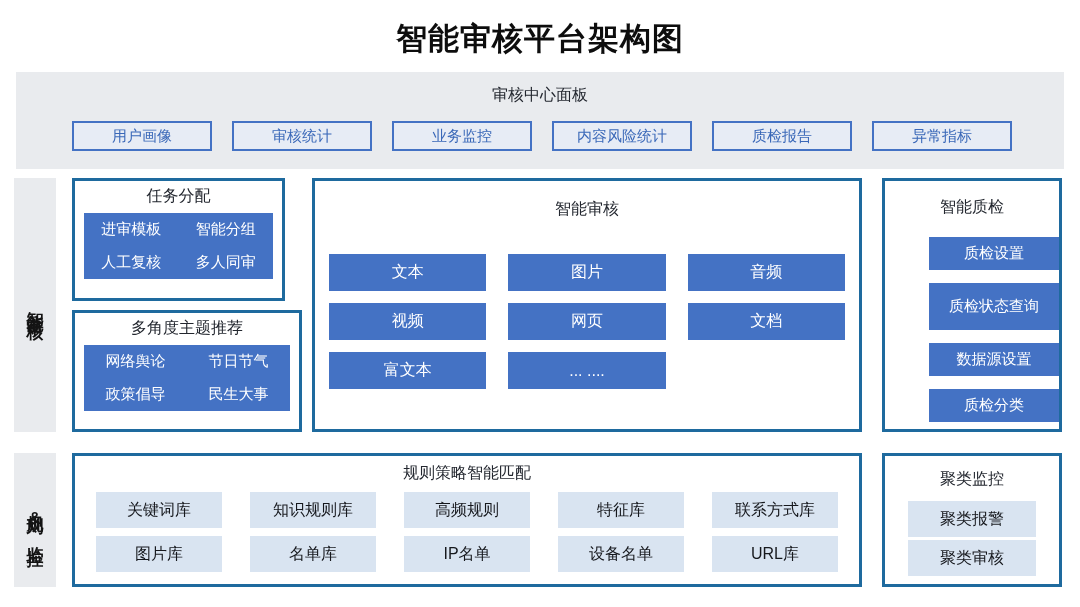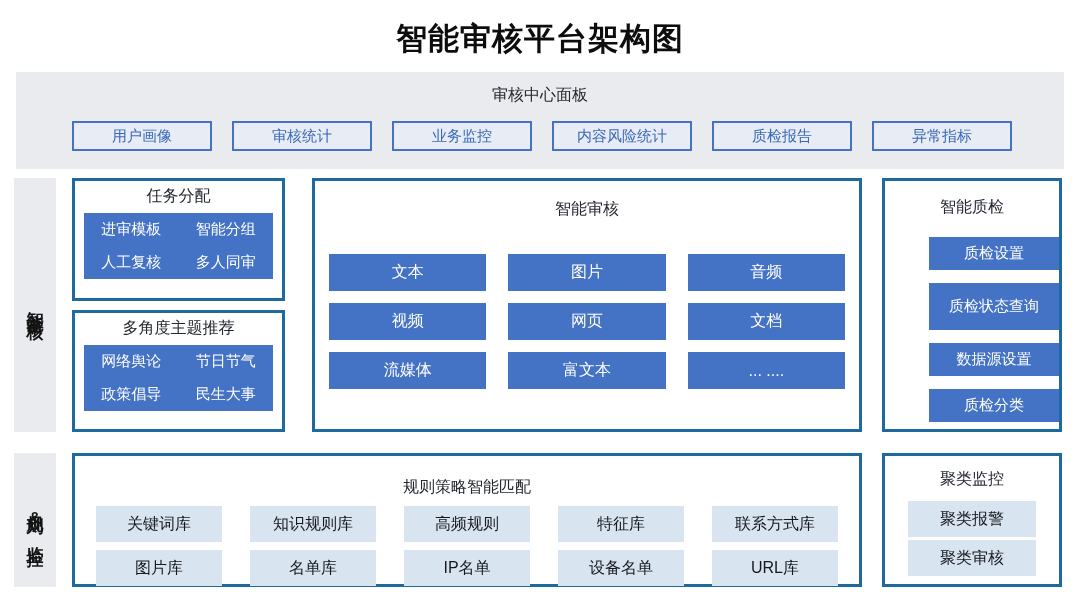--- a/index.html
+++ b/index.html
@@ -24,30 +24,30 @@
   .strip-1{top:178px;height:254px;}
   .strip-2{top:453px;height:134px;}
   .strip-label{writing-mode:vertical-rl;text-orientation:upright;font-weight:bold;
     font-size:17px;color:#141414;letter-spacing:4px;}
 
   
   .box{position:absolute;background:#ffffff;border:3px solid #1e6a9e;box-sizing:border-box;}
   .box-title{text-align:center;font-size:16px;color:#23272f;}
 
   #box-task{left:72px;top:178px;width:213px;height:123px;}
-  #box-topic{left:72px;top:310px;width:213px;height:122px;}
+  #box-topic{left:72px;top:310px;width:230px;height:122px;}
   #box-review{left:312px;top:178px;width:550px;height:254px;}
   #box-qc{left:882px;top:178px;width:180px;height:254px;}
   #box-rules{left:72px;top:453px;width:790px;height:134px;}
   #box-cluster{left:882px;top:453px;width:180px;height:134px;}
 
   #box-task .box-title,#box-topic .box-title{margin-top:5px;}
   #box-review .box-title{margin-top:18px;}
   #box-qc .box-title{margin-top:16px;}
-  #box-rules .box-title{margin-top:21px;}
+  #box-rules .box-title{margin-top:7px;}
   #box-cluster .box-title{margin-top:13px;}
 
   .blue-btn{background:#4472c4;color:#ffffff;font-size:15px;display:flex;
     align-items:center;justify-content:center;text-align:center;height:33px;}
 
   .grid-2{display:grid;grid-template-columns:1fr 1fr;padding:0 9px;margin-top:6px;}
 
   #box-review .grid-3{display:grid;grid-template-columns:repeat(3,1fr);
     gap:12px 22px;padding:0 14px;margin-top:34px;}
   #box-review .blue-btn{height:37px;font-size:16px;}
@@ -111,21 +111,20 @@
 
   <div class="box" id="box-review">
     <div class="box-title">智能审核</div>
     <div class="grid-3">
       <div class="blue-btn">文本</div>
       <div class="blue-btn">图片</div>
       <div class="blue-btn">音频</div>
       <div class="blue-btn">视频</div>
       <div class="blue-btn">网页</div>
       <div class="blue-btn">文档</div>
-      <div class="blue-btn">流媒体</div>
       <div class="blue-btn">富文本</div>
       <div class="blue-btn">... ....</div>
     </div>
   </div>
 
   <div class="box" id="box-qc">
     <div class="box-title">智能质检</div>
     <div class="stack">
       <div class="blue-btn">质检设置</div>
       <div class="blue-btn two-line">质检状态查询</div>

